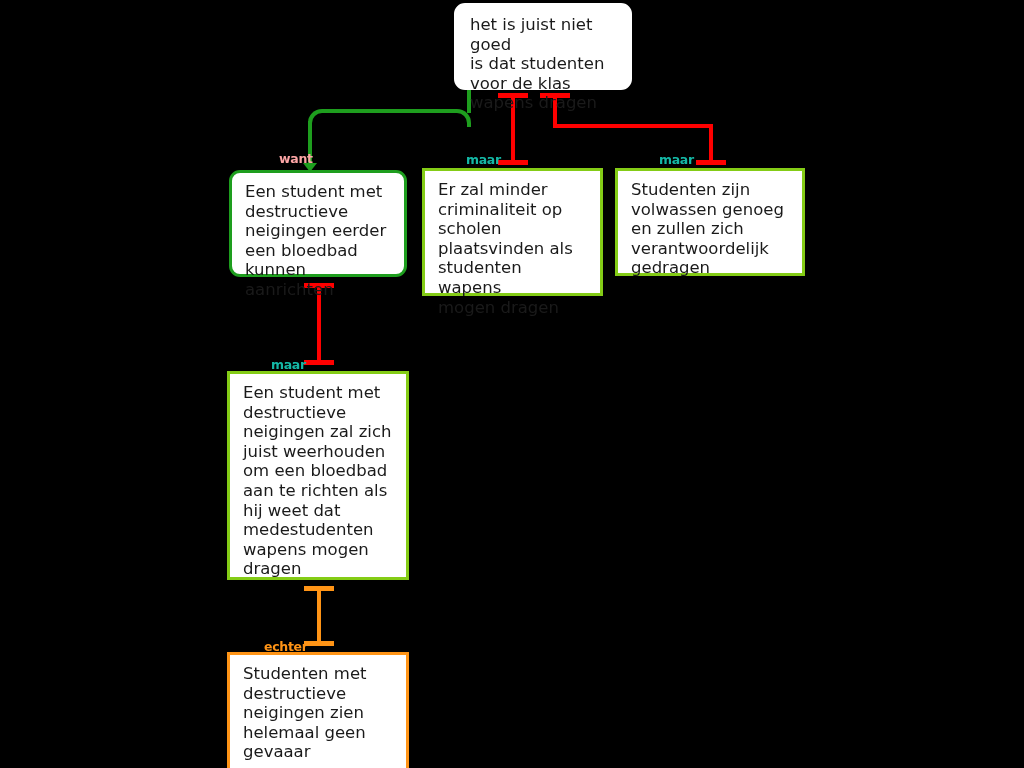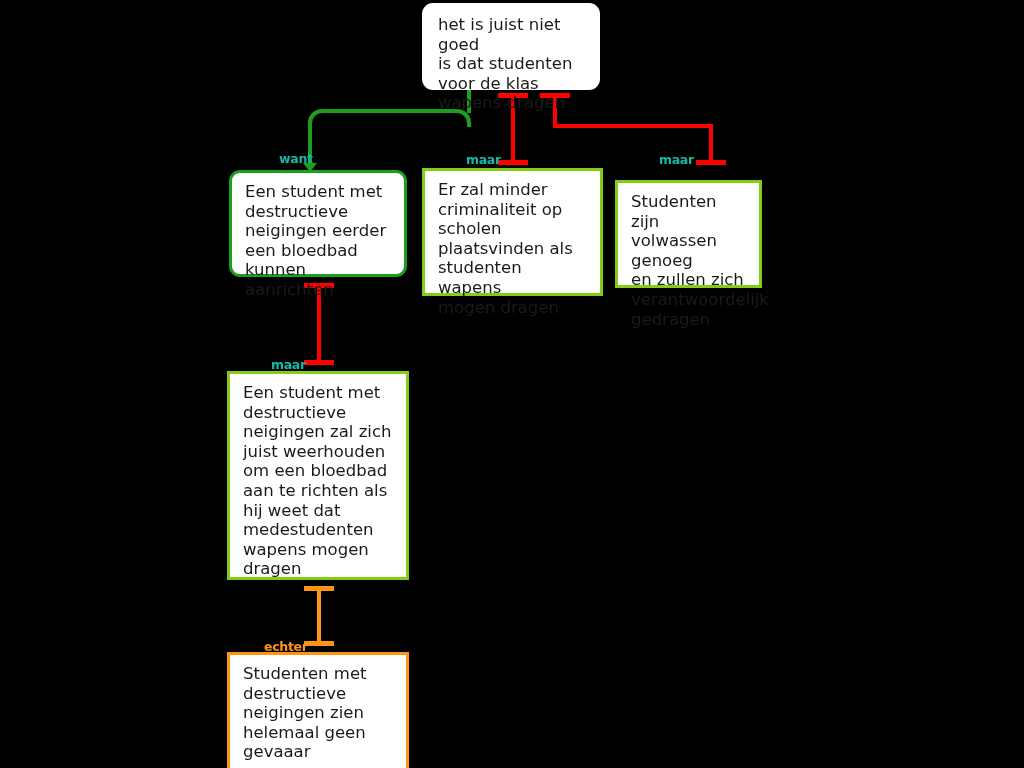--- a/index.html
+++ b/index.html
@@ -24,20 +24,21 @@
     color: #1a1a1a;
     font-size: 16.5px;
     line-height: 19.6px;
     padding: 9px 11px 9px 13px;
     white-space: pre-line;
     z-index: 5;
   }
   .node.claim {
     border: 3px solid #ffffff;
     border-radius: 11px;
+    margin-left: 32px;
   }
   .node.support {
     border: 3px solid #1e9e1e;
     border-radius: 11px;
   }
   .node.attack {
     border: 3px solid #84cc16;
     border-radius: 0;
   }
   .node.qualify {
@@ -96,21 +97,21 @@
   
   .edge-label {
     position: absolute;
     font-family: "DejaVu Sans", sans-serif;
     font-size: 12.5px;
     font-weight: bold;
     letter-spacing: -0.3px;
     z-index: 6;
     white-space: nowrap;
   }
-  .l-green  { color: #14b8a6; }
+  .l-green  { color: #fca5a5; }
   .l-red    { color: #14b8a6; }
   .l-orange { color: #ff9416; text-align: right; }
 </style>
 </head>
 <body>
 
 <div id="canvas">
 
   <div class="conn">
 
@@ -169,21 +170,21 @@
 een bloedbad
 kunnen aanrichten</div>
 
   <div class="node attack" style="left:422px; top:168px; width:181px; height:128px;">Er zal minder
 criminaliteit op
 scholen
 plaatsvinden als
 studenten wapens
 mogen dragen</div>
 
-  <div class="node attack" style="left:615px; top:180px; width:147px; height:108px;">Studenten zijn
+  <div class="node attack" style="left:615px; top:168px; width:190px; height:108px;">Studenten zijn
 volwassen genoeg
 en zullen zich
 verantwoordelijk
 gedragen</div>
 
   <div class="node attack" style="left:227px; top:371px; width:182px; height:209px;">Een student met
 destructieve
 neigingen zal zich
 juist weerhouden
 om een bloedbad

